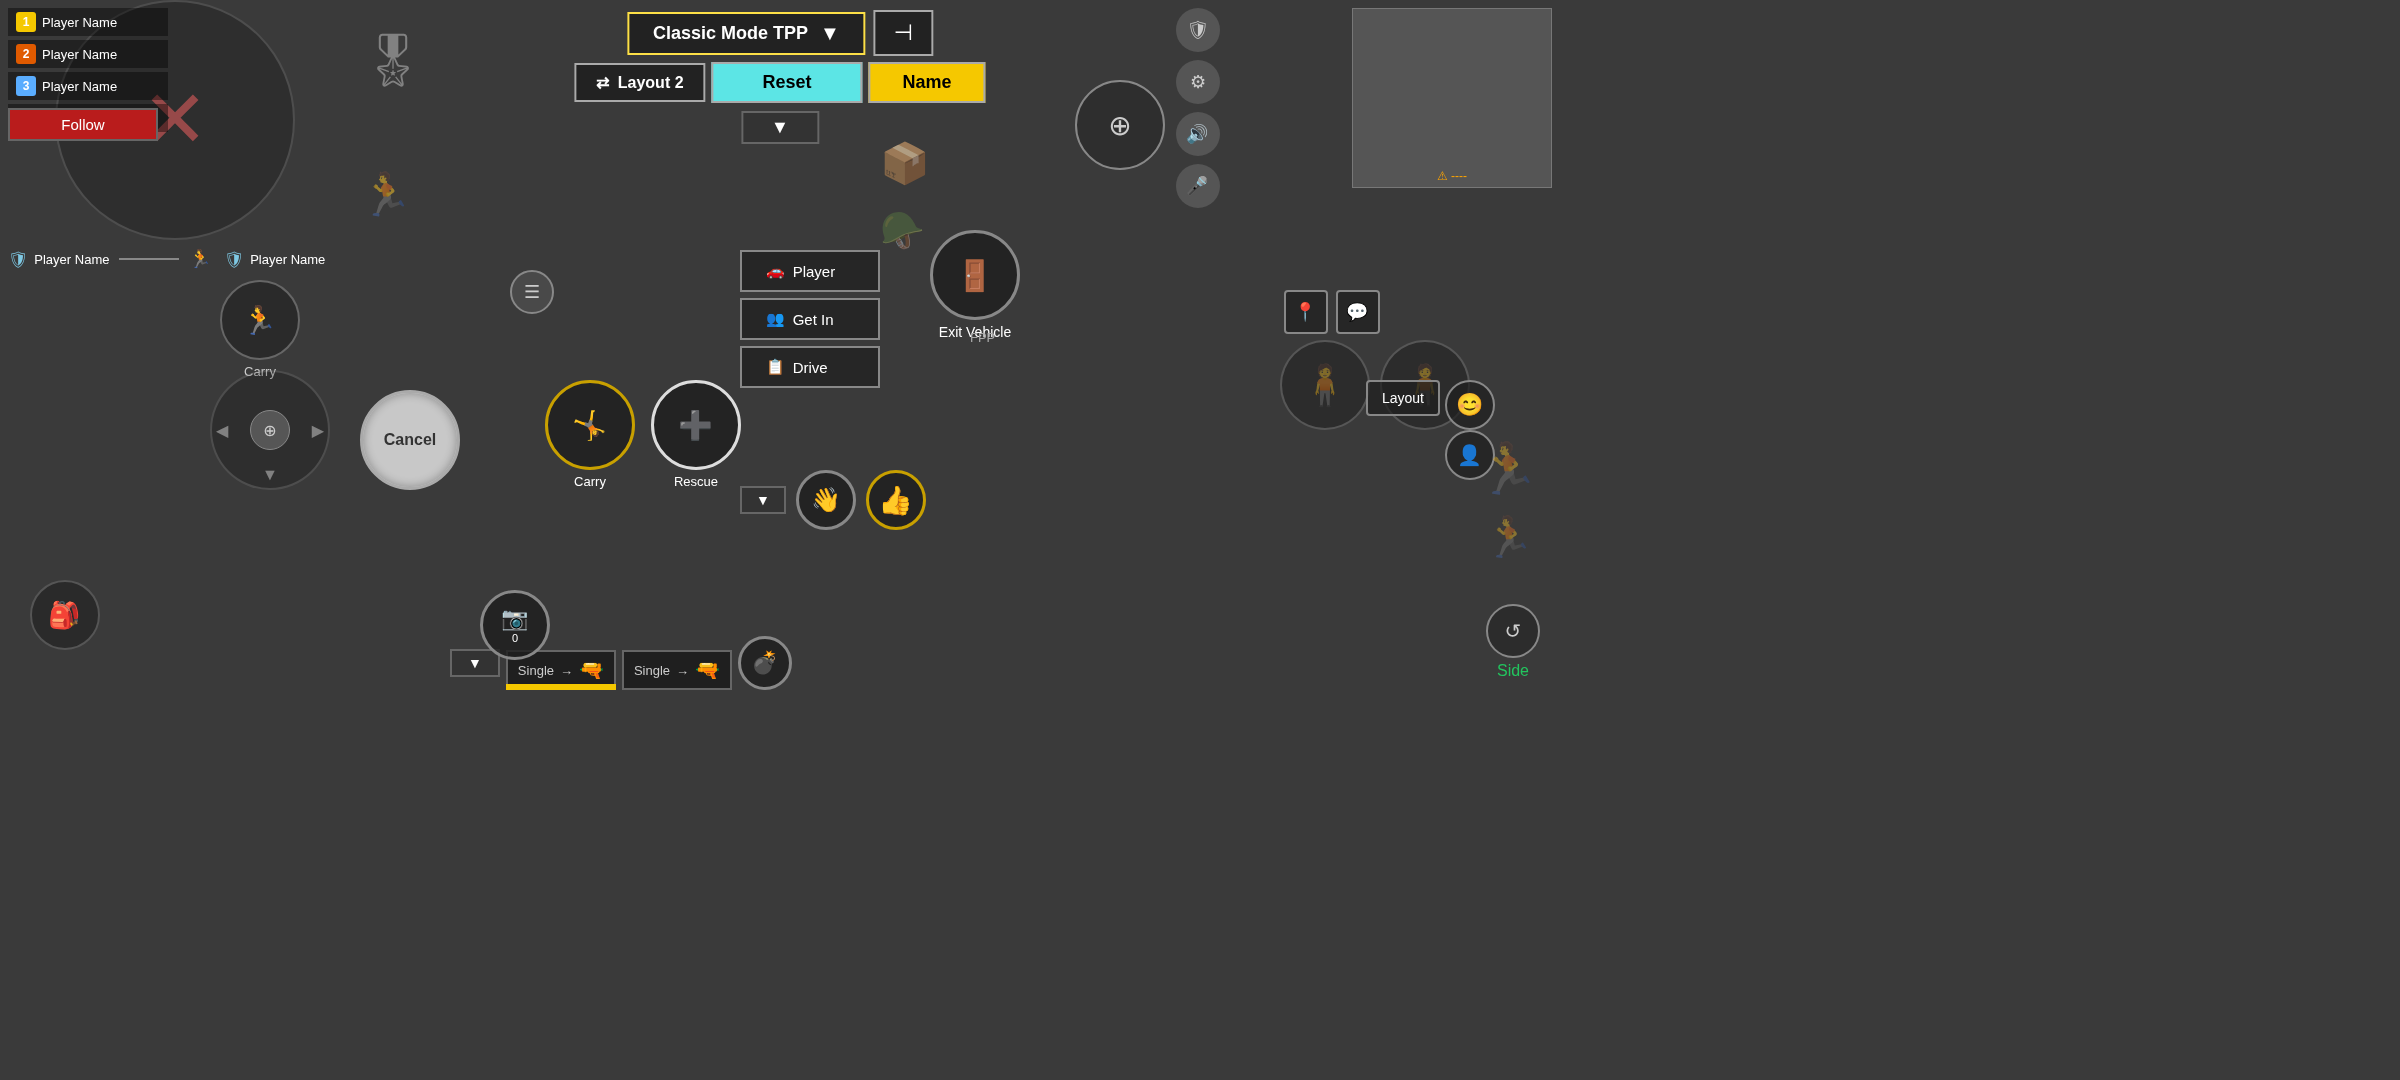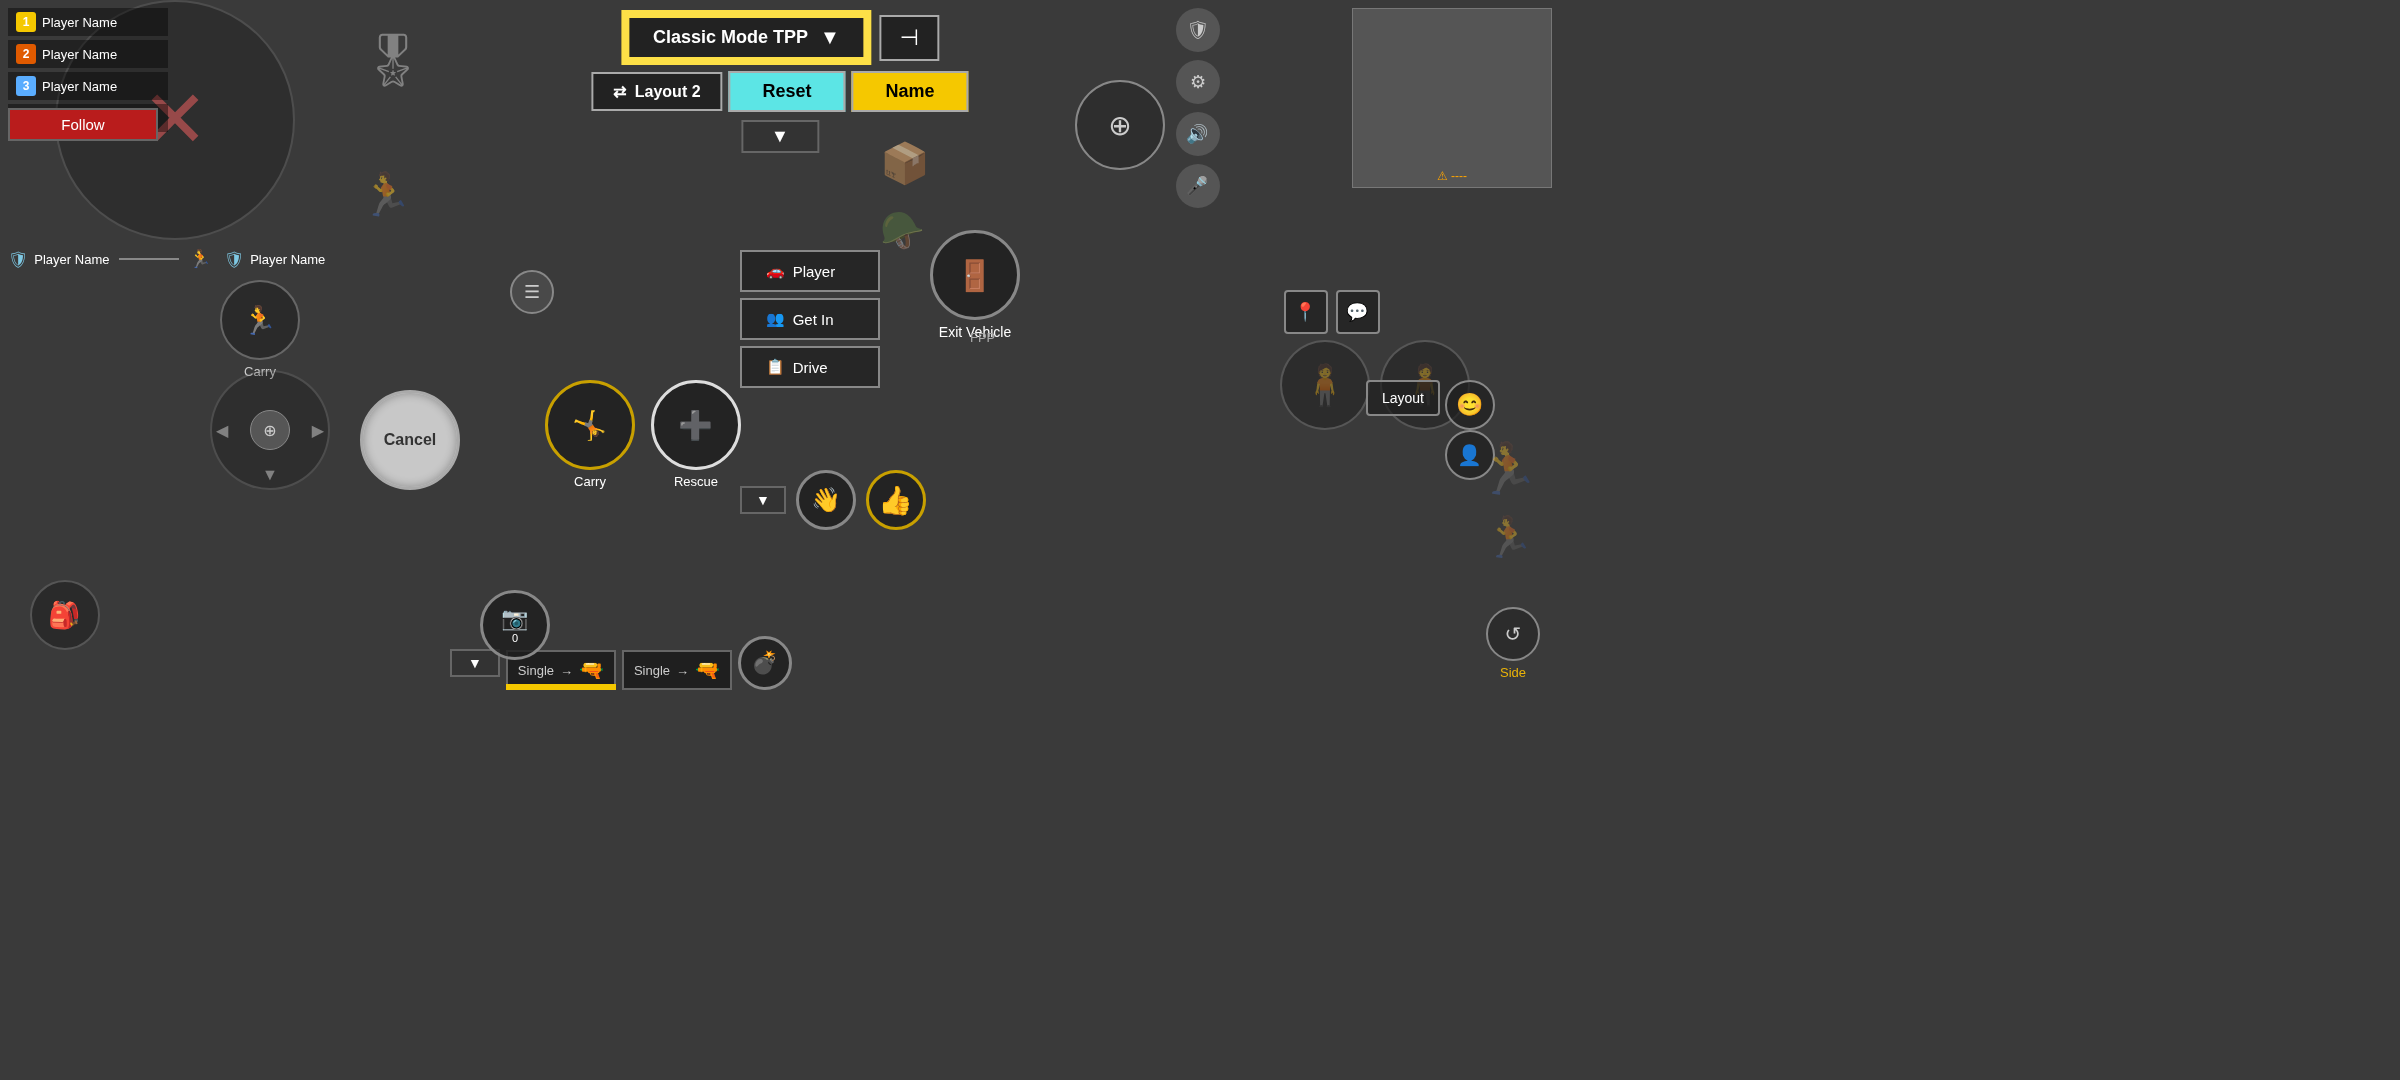--- a/index.html
+++ b/index.html
@@ -25,21 +25,21 @@
       gap: 6px;
       z-index: 100;
     }
     .top-bar-row1 {
       display: flex;
       gap: 8px;
       align-items: center;
     }
     .mode-select {
       background: #222;
-      border: 8px solid #fde047;
+      border: 2px solid #fde047;
       color: #fff;
       font-size: 18px;
       font-weight: bold;
       padding: 8px 24px;
       display: flex;
       align-items: center;
       gap: 12px;
       cursor: pointer;
     }
     .mode-select .chevron { font-size: 20px; color: #fff; }
@@ -66,21 +66,21 @@
       padding: 8px 20px;
       cursor: pointer;
       display: flex; align-items: center; gap: 8px;
     }
     .reset-btn {
       background: #5ce5e5;
       border: 2px solid #aaa;
       color: #000;
       font-size: 18px;
       font-weight: bold;
-      padding: 8px 32px;
+      padding: 8px 49px;
       cursor: pointer;
     }
     .save-btn {
       background: #f5c800;
       border: 2px solid #aaa;
       color: #000;
       font-size: 18px;
       font-weight: bold;
       padding: 8px 32px;
       cursor: pointer;
@@ -553,21 +553,21 @@
     .side-circle {
       width: 54px; height: 54px;
       border-radius: 50%;
       background: rgba(30,30,30,0.5);
       border: 2px solid #888;
       display: flex; align-items: center; justify-content: center;
       color: #ccc; font-size: 20px;
       cursor: pointer;
     }
     .side-label {
-      color: #eab308; font-size: 13px;
+      color: #22c55e; font-size: 16px;
     }
 
     
     .loc-chat {
       position: absolute;
       top: 290px;
       right: 180px;
       display: flex; gap: 8px;
     }
     .small-square-btn {

